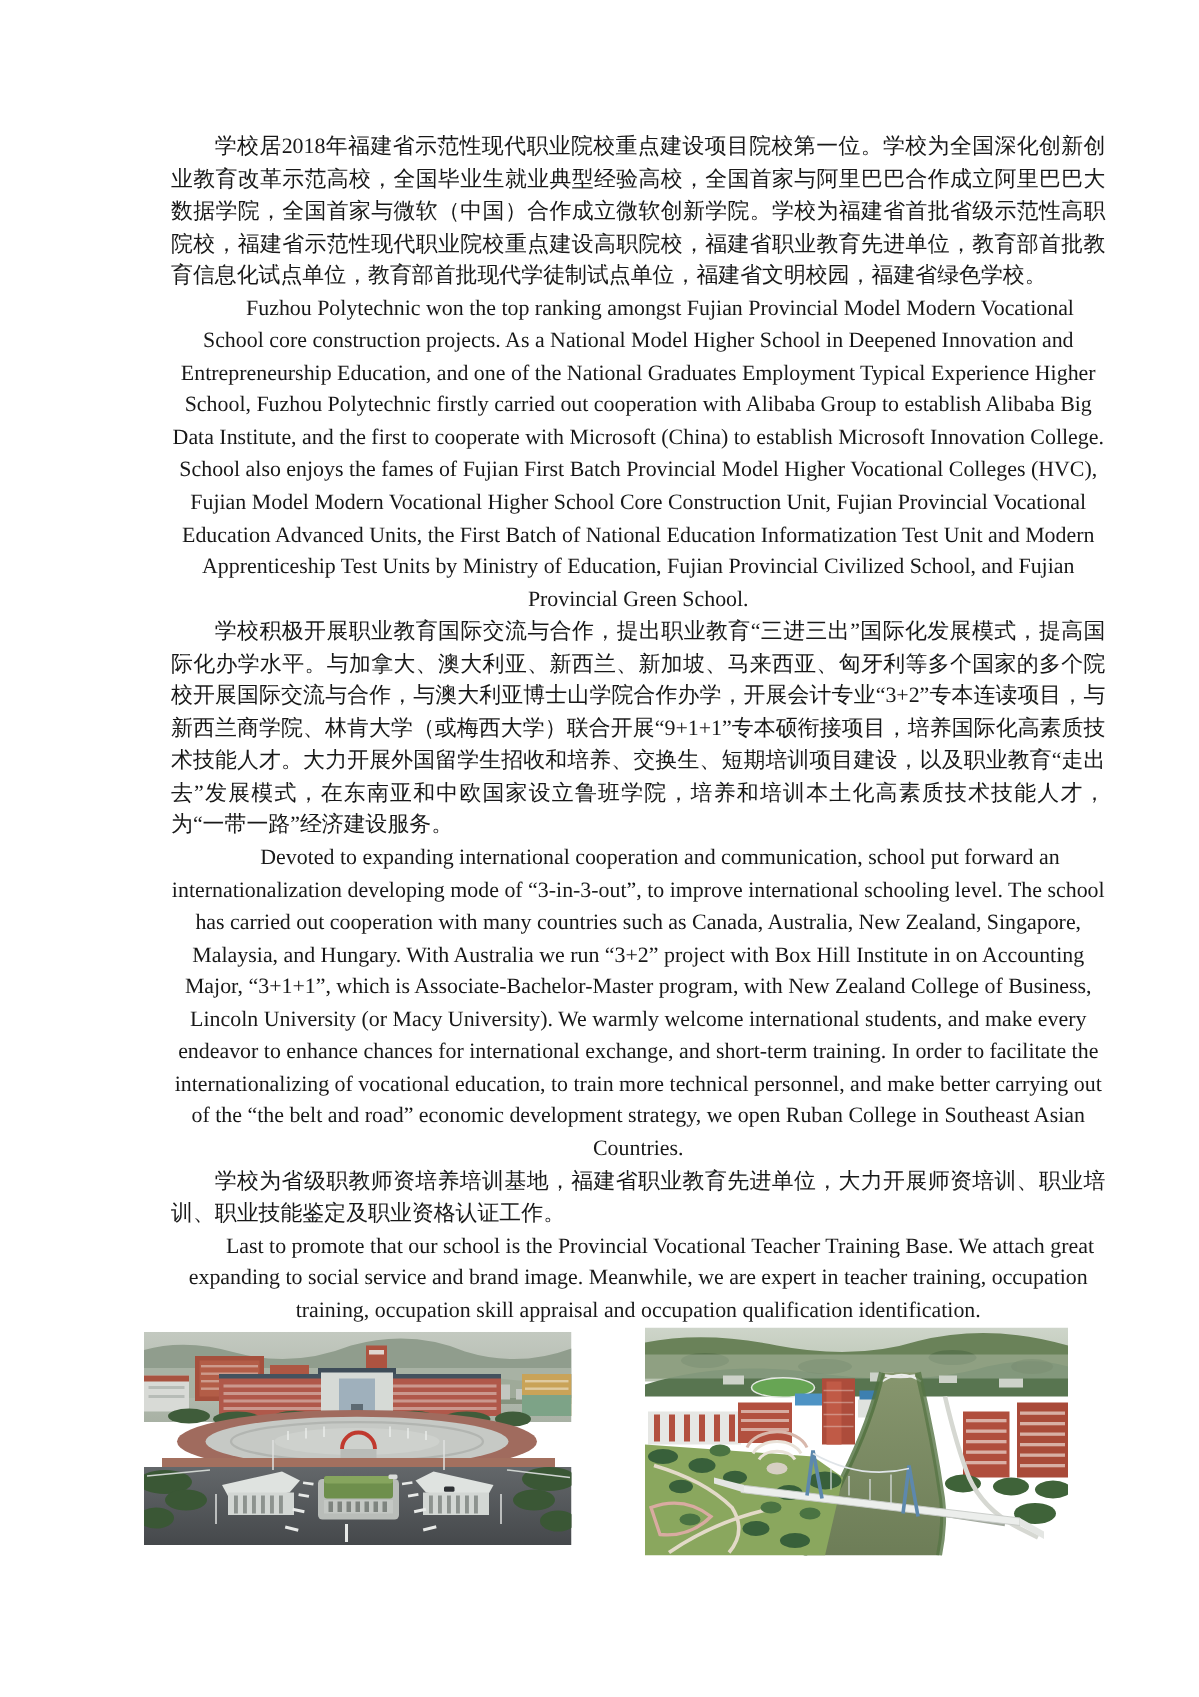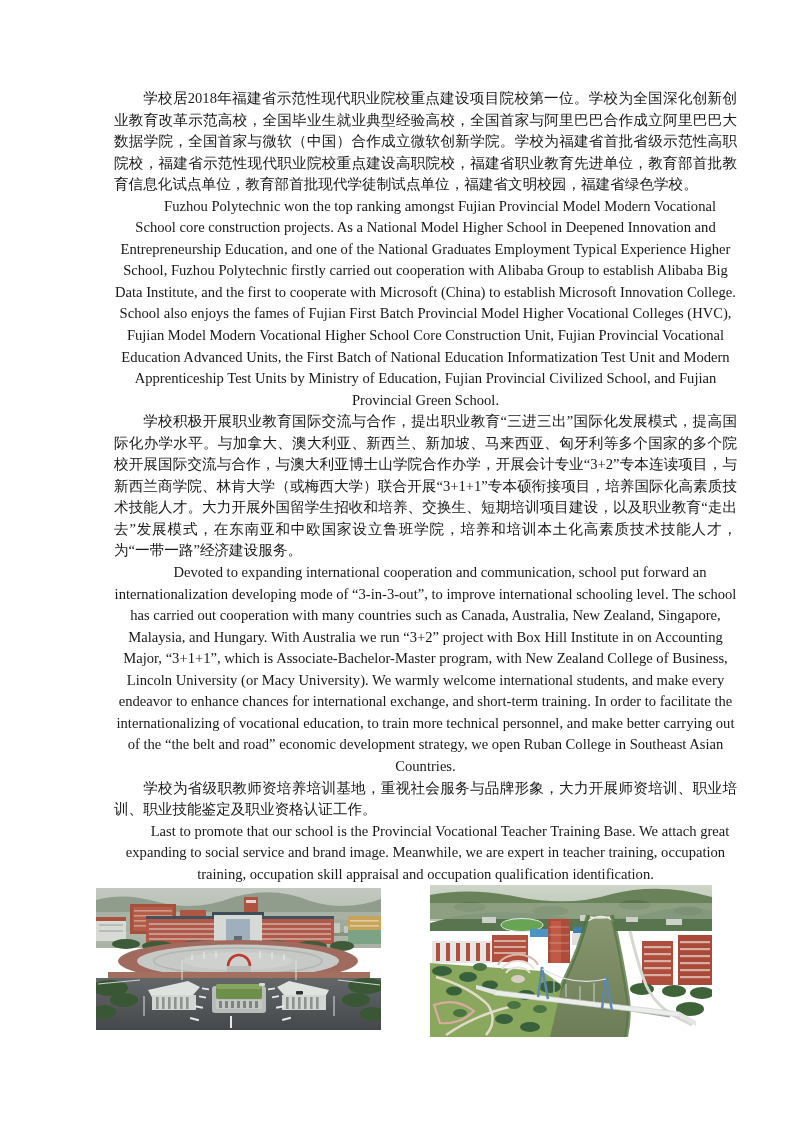--- a/index.html
+++ b/index.html
@@ -34,23 +34,23 @@
   .photo-left{left:96px;top:888px;width:285px;height:142px;}
   .photo-right{left:430px;top:885px;width:282px;height:152px;}
 </style>
 </head>
 <body>
 
 <div class="page">
   <div class="content">
     <p class="para-zh">学校居2018年福建省示范性现代职业院校重点建设项目院校第一位。学校为全国深化创新创业教育改革示范高校，全国毕业生就业典型经验高校，全国首家与阿里巴巴合作成立阿里巴巴大数据学院，全国首家与微软（中国）合作成立微软创新学院。学校为福建省首批省级示范性高职院校，福建省示范性现代职业院校重点建设高职院校，福建省职业教育先进单位，教育部首批教育信息化试点单位，教育部首批现代学徒制试点单位，福建省文明校园，福建省绿色学校。</p>
     <p class="para-en">Fuzhou Polytechnic won the top ranking amongst Fujian Provincial Model Modern Vocational School core construction projects. As a National Model Higher School in Deepened Innovation and Entrepreneurship Education, and one of the National Graduates Employment Typical Experience Higher School, Fuzhou Polytechnic firstly carried out cooperation with Alibaba Group to establish Alibaba Big Data Institute, and the first to cooperate with Microsoft (China) to establish Microsoft Innovation College. School also enjoys the fames of Fujian First Batch Provincial Model Higher Vocational Colleges (HVC), Fujian Model Modern Vocational Higher School Core Construction Unit, Fujian Provincial Vocational Education Advanced Units, the First Batch of National Education Informatization Test Unit and Modern Apprenticeship Test Units by Ministry of Education, Fujian Provincial Civilized School, and Fujian Provincial Green School.</p>
-    <p class="para-zh">学校积极开展职业教育国际交流与合作，提出职业教育“三进三出”国际化发展模式，提高国际化办学水平。与加拿大、澳大利亚、新西兰、新加坡、马来西亚、匈牙利等多个国家的多个院校开展国际交流与合作，与澳大利亚博士山学院合作办学，开展会计专业“3+2”专本连读项目，与新西兰商学院、林肯大学（或梅西大学）联合开展“3+1+1”专本硕衔接项目，培养国际化高素质技术技能人才。大力开展外国留学生招收和培养、交换生、短期培训项目建设，以及职业教育“走出去”发展模式，在东南亚和中欧国家设立鲁班学院，培养和培训本土化高素质技术技能人才，为“一带一路”经济建设服务。</p>
+    <p class="para-zh">学校积极开展职业教育国际交流与合作，提出职业教育“三进三出”国际化发展模式，提高国际化办学水平。与加拿大、澳大利亚、新西兰、新加坡、马来西亚、匈牙利等多个国家的多个院校开展国际交流与合作，与澳大利亚博士山学院合作办学，开展会计专业“3+2”专本连读项目，与新西兰商学院、林肯大学（或梅西大学）联合开展“9+1+1”专本硕衔接项目，培养国际化高素质技术技能人才。大力开展外国留学生招收和培养、交换生、短期培训项目建设，以及职业教育“走出去”发展模式，在东南亚和中欧国家设立鲁班学院，培养和培训本土化高素质技术技能人才，为“一带一路”经济建设服务。</p>
     <p class="para-en">Devoted to expanding international cooperation and communication, school put forward an internationalization developing mode of “3-in-3-out”, to improve international schooling level. The school has carried out cooperation with many countries such as Canada, Australia, New Zealand, Singapore, Malaysia, and Hungary. With Australia we run “3+2” project with Box Hill Institute in on Accounting Major, “3+1+1”, which is Associate-Bachelor-Master program, with New Zealand College of Business, Lincoln University (or Macy University). We warmly welcome international students, and make every endeavor to enhance chances for international exchange, and short-term training. In order to facilitate the internationalizing of vocational education, to train more technical personnel, and make better carrying out of the “the belt and road” economic development strategy, we open Ruban College in Southeast Asian Countries.</p>
-    <p class="para-zh">学校为省级职教师资培养培训基地，重视社会服务与品牌形象，大力开展师资培训、职业培训、职业技能鉴定及职业资格认证工作。</p>
+    <p class="para-zh">学校为省级职教师资培养培训基地，福建省职业教育先进单位，大力开展师资培训、职业培训、职业技能鉴定及职业资格认证工作。</p>
     <p class="para-en">Last to promote that our school is the Provincial Vocational Teacher Training Base. We attach great expanding to social service and brand image. Meanwhile, we are expert in teacher training, occupation training, occupation skill appraisal and occupation qualification identification.</p>
   </div>
 
   <svg class="photo photo-left" viewBox="0 0 285 142" xmlns="http://www.w3.org/2000/svg">
     <defs>
       <linearGradient id="p1sky" x1="0" y1="0" x2="0" y2="1">
         <stop offset="0" stop-color="#c3c9c0"></stop>
           <stop offset="1" stop-color="#a8b1a4"></stop>
       </linearGradient>
       <linearGradient id="p1road" x1="0" y1="0" x2="0" y2="1">

